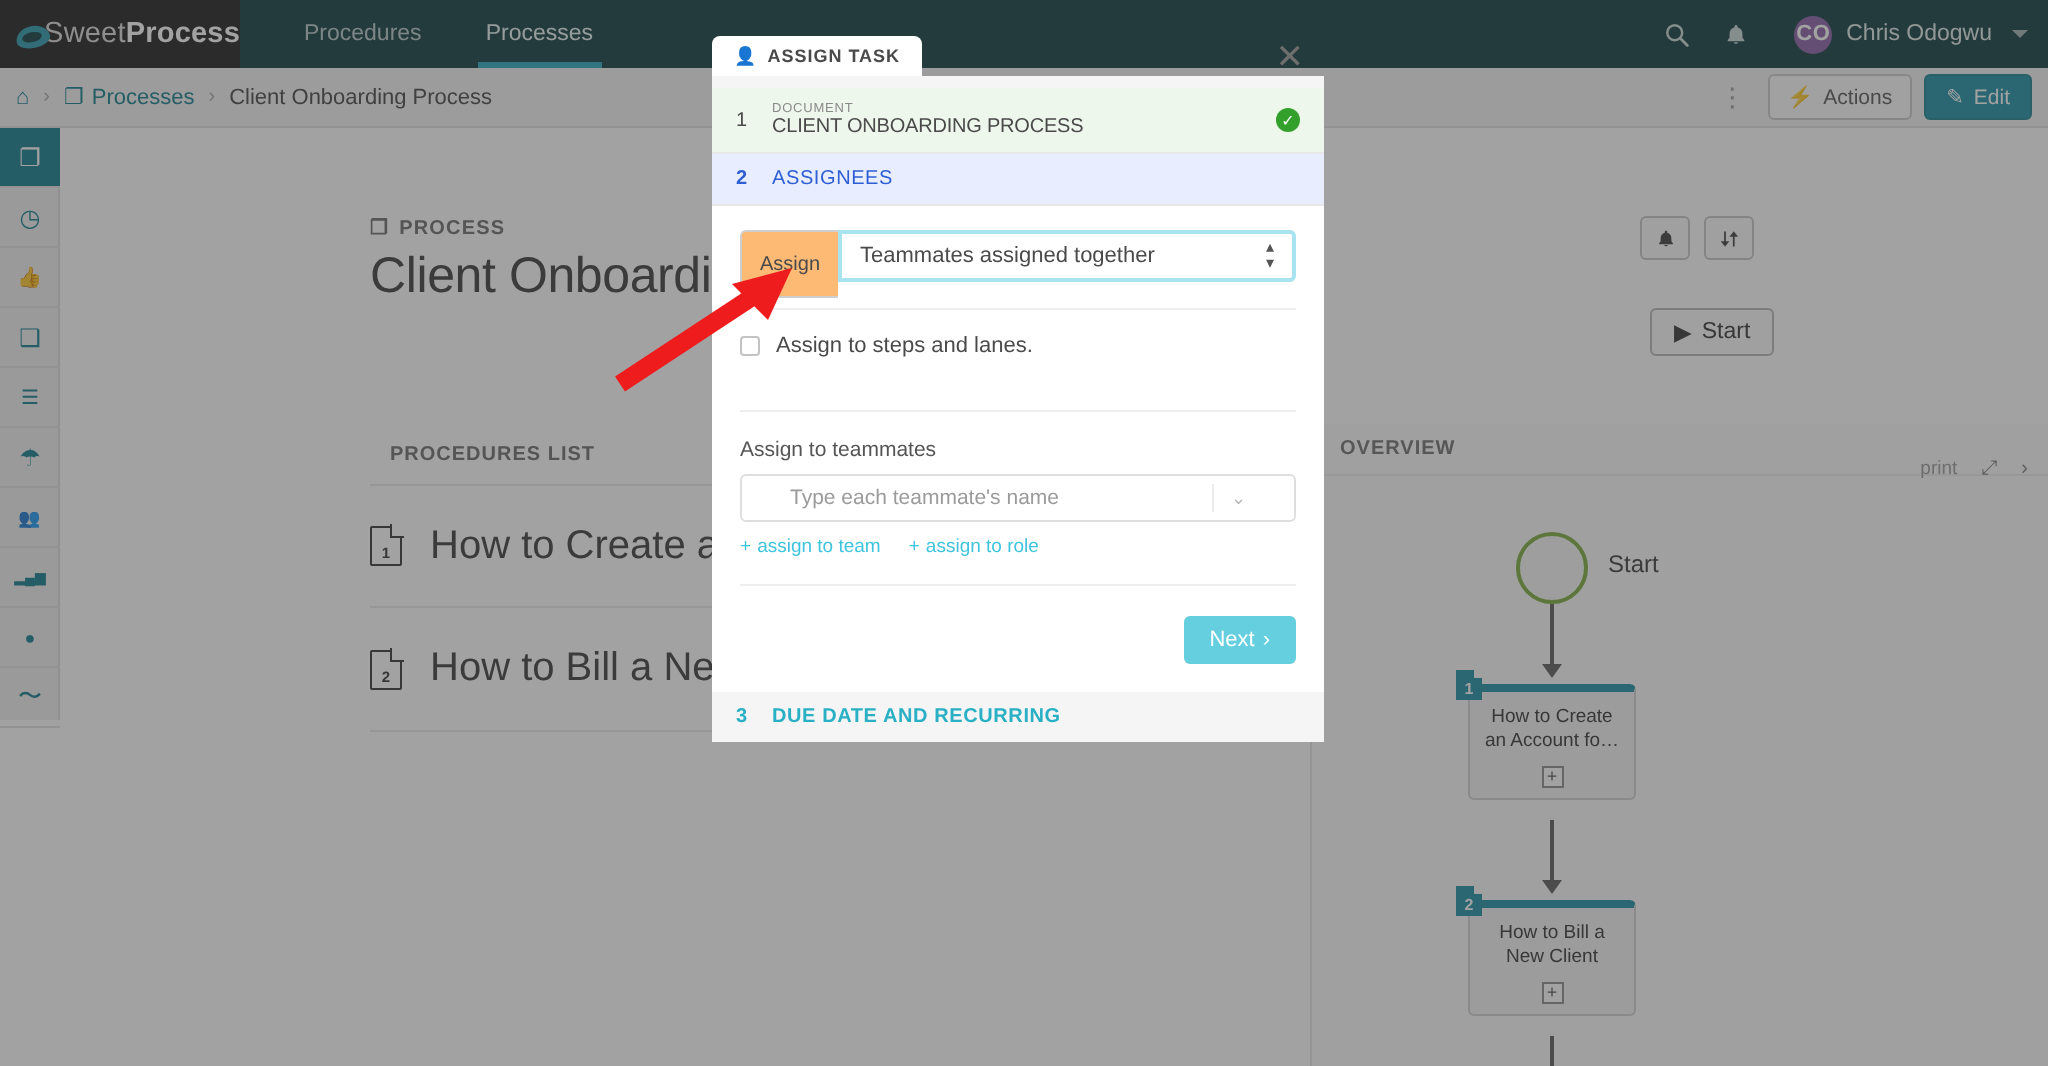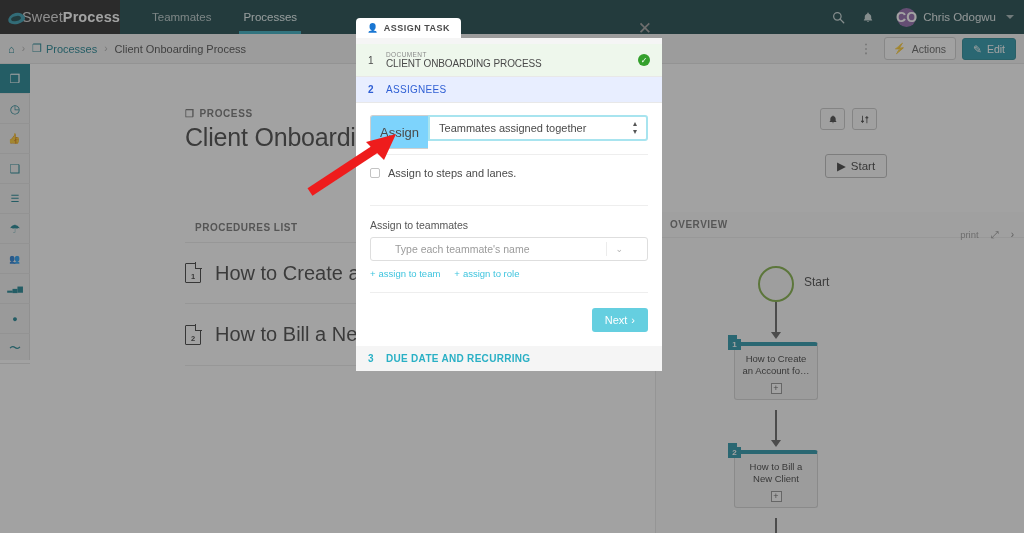--- a/index.html
+++ b/index.html
@@ -51,21 +51,21 @@
   .nav-icon-btn {
     width: 30px; height: 34px; display: flex; align-items: center; justify-content: center;
     color: #c7d6d6; cursor: pointer;
   }
   .user-chip {
     display: flex; align-items: center; gap: 7px; padding-left: 14px; cursor: pointer;
     height: 34px;
   }
   .avatar {
     width: 19px; height: 19px; border-radius: 50%; background: #8b5fa8;
-    color: #fff; font-size: 14px; font-weight: 700; display: flex;
+    color: #fff; font-size: 11px; font-weight: 700; display: flex;
     align-items: center; justify-content: center; letter-spacing: .2px;
   }
   .user-name { font-size: 11.5px; color: #dfe8e8; }
   .caret-down {
     width: 0; height: 0; border-left: 4px solid transparent; border-right: 4px solid transparent;
     border-top: 4px solid #9fb3b3; margin-left: 3px;
   }
 
   
   .crumbbar {
@@ -225,22 +225,22 @@
   .step-check {
     margin-left: auto; width: 12px; height: 12px; border-radius: 50%;
     background: #34a02c; color: #fff; font-size: 8px;
     display: flex; align-items: center; justify-content: center;
   }
   .step-assignees { background: #e8eeff; }
 
   .panel { background: #fff; padding: 12px 14px 14px; }
   .input-group { display: flex; align-items: stretch; height: 26px; }
   .ig-addon {
-    background: #7dd3fc; border: 1px solid #cfcfcf; border-right: none;
-    border-radius: 3px 0 0 3px; font-size: 13px; color: #4a4a4a;
+    background: #fdba74; border: 1px solid #cfcfcf; border-right: none;
+    border-radius: 3px 0 0 3px; font-size: 10px; color: #4a4a4a;
     display: flex; align-items: center; padding: 16px 9px;
   }
   .ig-select {
     flex: 1; border: 2px solid #a8e4ef; border-radius: 0 3px 3px 0; background: #fff;
     font-size: 11px; color: #4a4a4a; display: flex; align-items: center;
     padding: 0 9px; position: relative; cursor: pointer;
   }
   .spin {
     position: absolute; right: 9px; top: 50%; transform: translateY(-50%);
     font-size: 8px; color: #555; line-height: 8px;
@@ -274,21 +274,21 @@
 <body>
 
 <div class="topnav">
   <div class="brand">
     <div class="brand-logo">
         <div class="leaf"></div>
       </div>
     <div class="brand-text"><span class="b-light">Sweet</span><span class="b-bold">Process</span></div>
   </div>
   <div class="nav-items">
-    <div class="nav-item">Teammates</div>
+    <div class="nav-item">Procedures</div>
     <div class="nav-item active">Processes</div>
   </div>
   <div class="nav-right">
     <div class="nav-icon-btn">
       <svg width="13" height="13" viewBox="0 0 16 16">
           <circle cx="6.6" cy="6.6" r="4.6" fill="none" stroke="currentColor" stroke-width="1.5"></circle>
           <line x1="10" y1="10" x2="14.4" y2="14.4" stroke="currentColor" stroke-width="1.7" stroke-linecap="round"></line>
         </svg>
     </div>
     <div class="nav-icon-btn">

